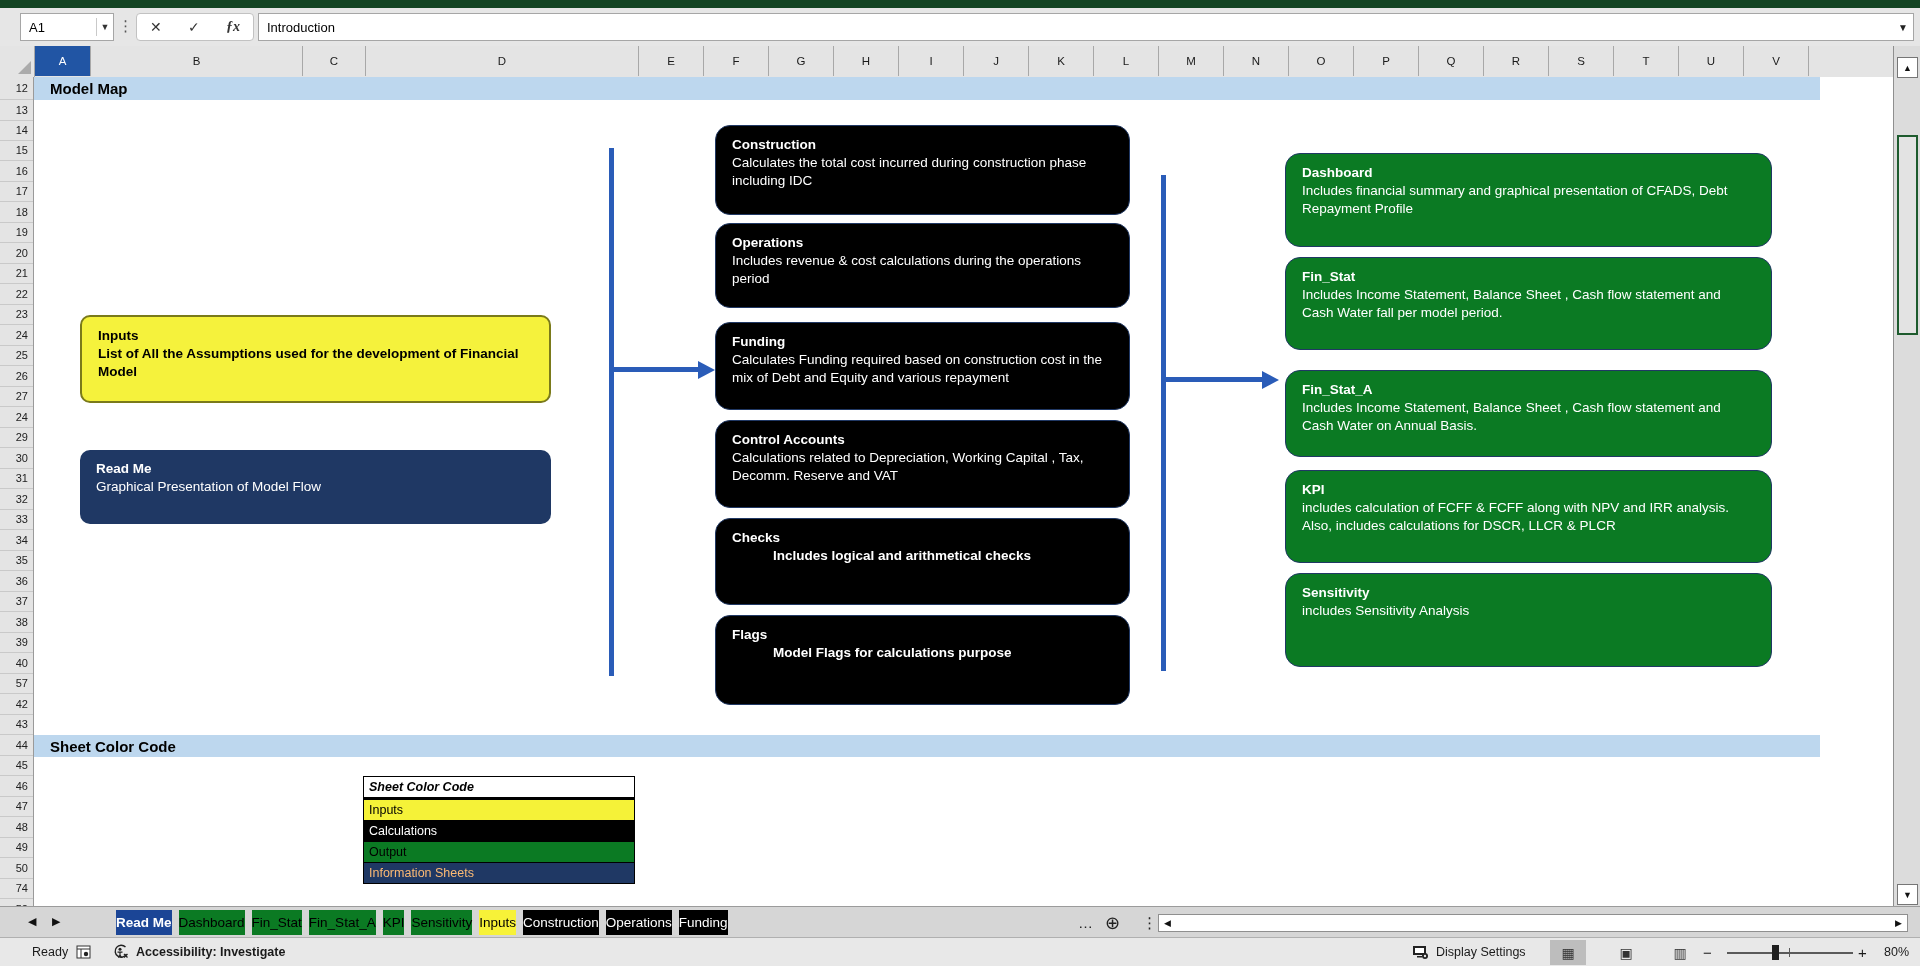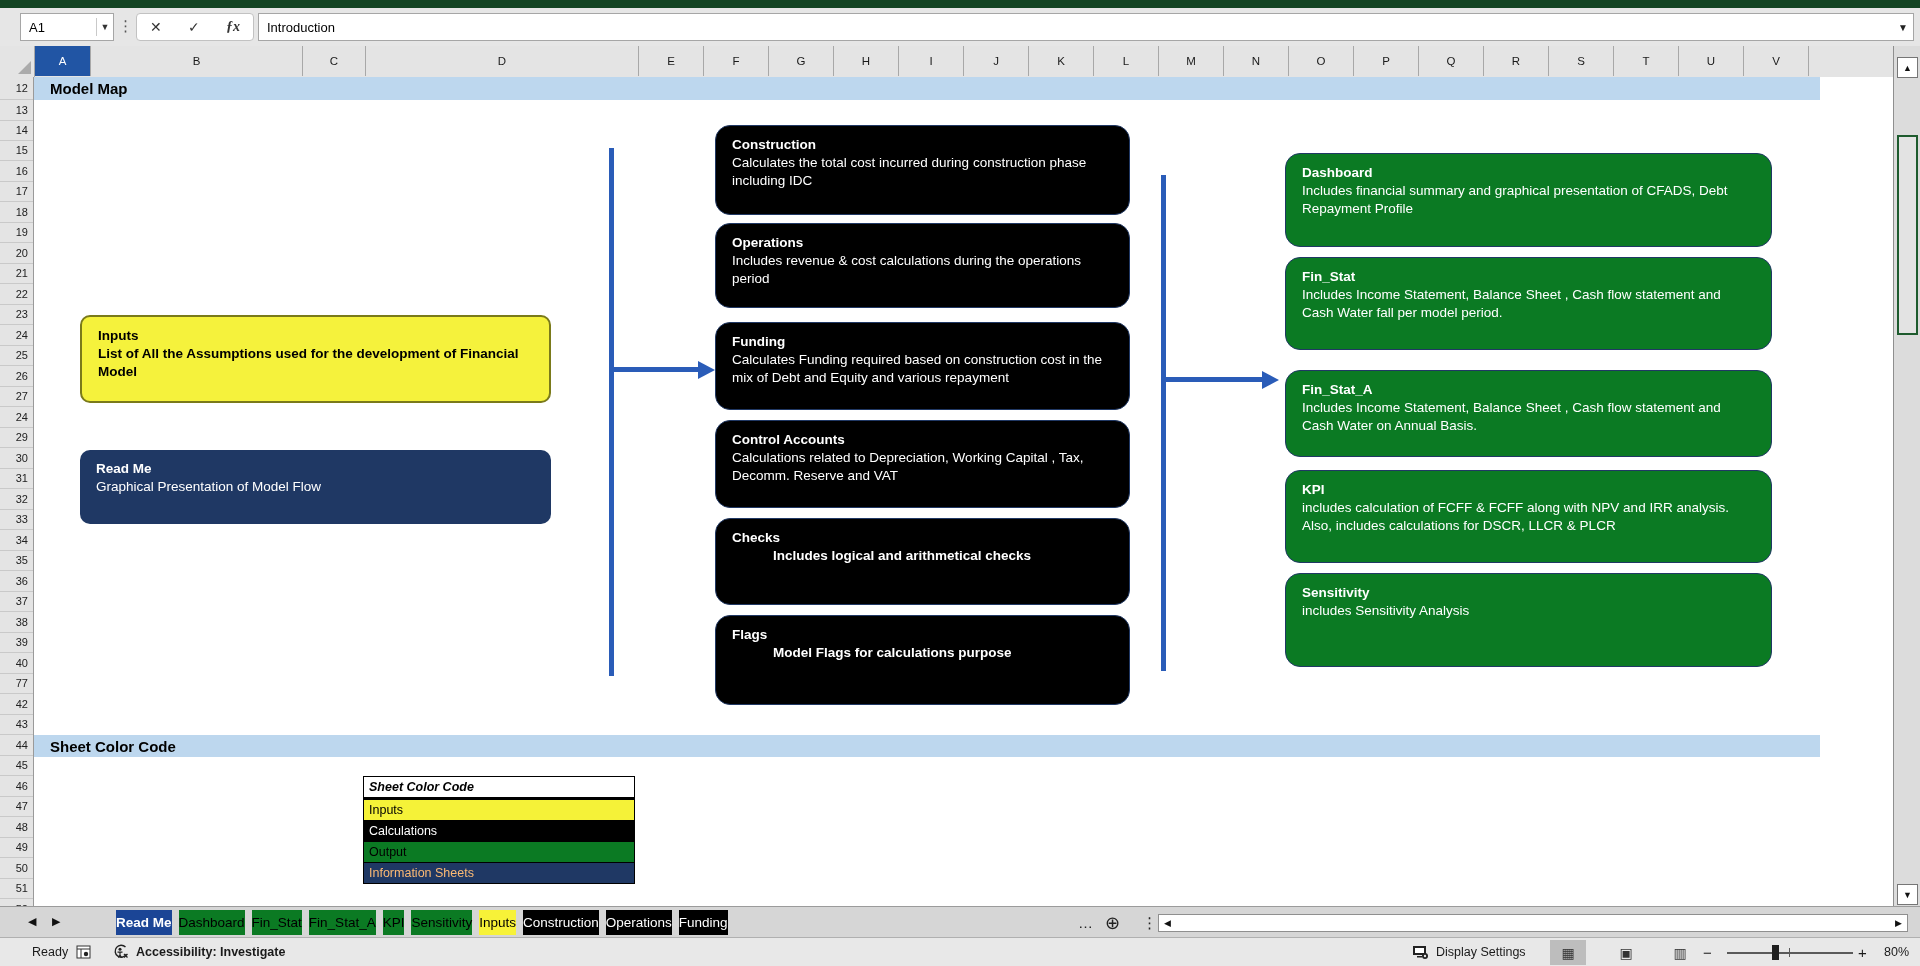--- a/index.html
+++ b/index.html
@@ -165,31 +165,31 @@
       <div class="row-h" style="height: 20.5px;">31</div>
       <div class="row-h" style="height: 20.5px; padding-left: 28px;">32</div>
       <div class="row-h" style="height: 20.5px;">33</div>
       <div class="row-h" style="height: 20.5px;">34</div>
       <div class="row-h" style="height: 20.5px;">35</div>
       <div class="row-h" style="height: 20.5px;">36</div>
       <div class="row-h" style="height: 20.5px;">37</div>
       <div class="row-h" style="height: 20.5px;">38</div>
       <div class="row-h" style="height: 20.5px;">39</div>
       <div class="row-h" style="height: 20.5px;">40</div>
-      <div class="row-h" style="height: 20.5px;">77</div>
+      <div class="row-h" style="height: 20.5px;">57</div>
       <div class="row-h" style="height: 20.5px;">42</div>
       <div class="row-h" style="height: 20.5px;">43</div>
       <div class="row-h" style="height: 20.5px;">44</div>
       <div class="row-h" style="height: 20.5px;">45</div>
       <div class="row-h" style="height: 20.5px;">46</div>
       <div class="row-h" style="height: 20.5px;">47</div>
       <div class="row-h" style="height: 20.5px;">48</div>
       <div class="row-h" style="height: 20.5px;">49</div>
       <div class="row-h" style="height: 20.5px;">50</div>
-      <div class="row-h" style="height: 20.5px;">51</div>
+      <div class="row-h" style="height: 20.5px;">74</div>
       <div class="row-h" style="height: 20.5px;">52</div>
     </div>
 
   <div class="banner" style="top:77px;height:23px;">
     <span>Model Map</span>
   </div>
   <div class="banner" style="top:735px;height:22px;">
     <span>Sheet Color Code</span>
   </div>
 

